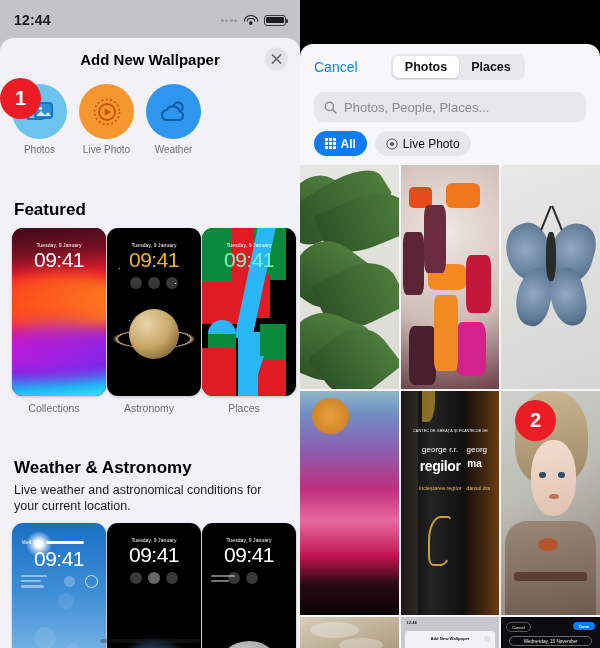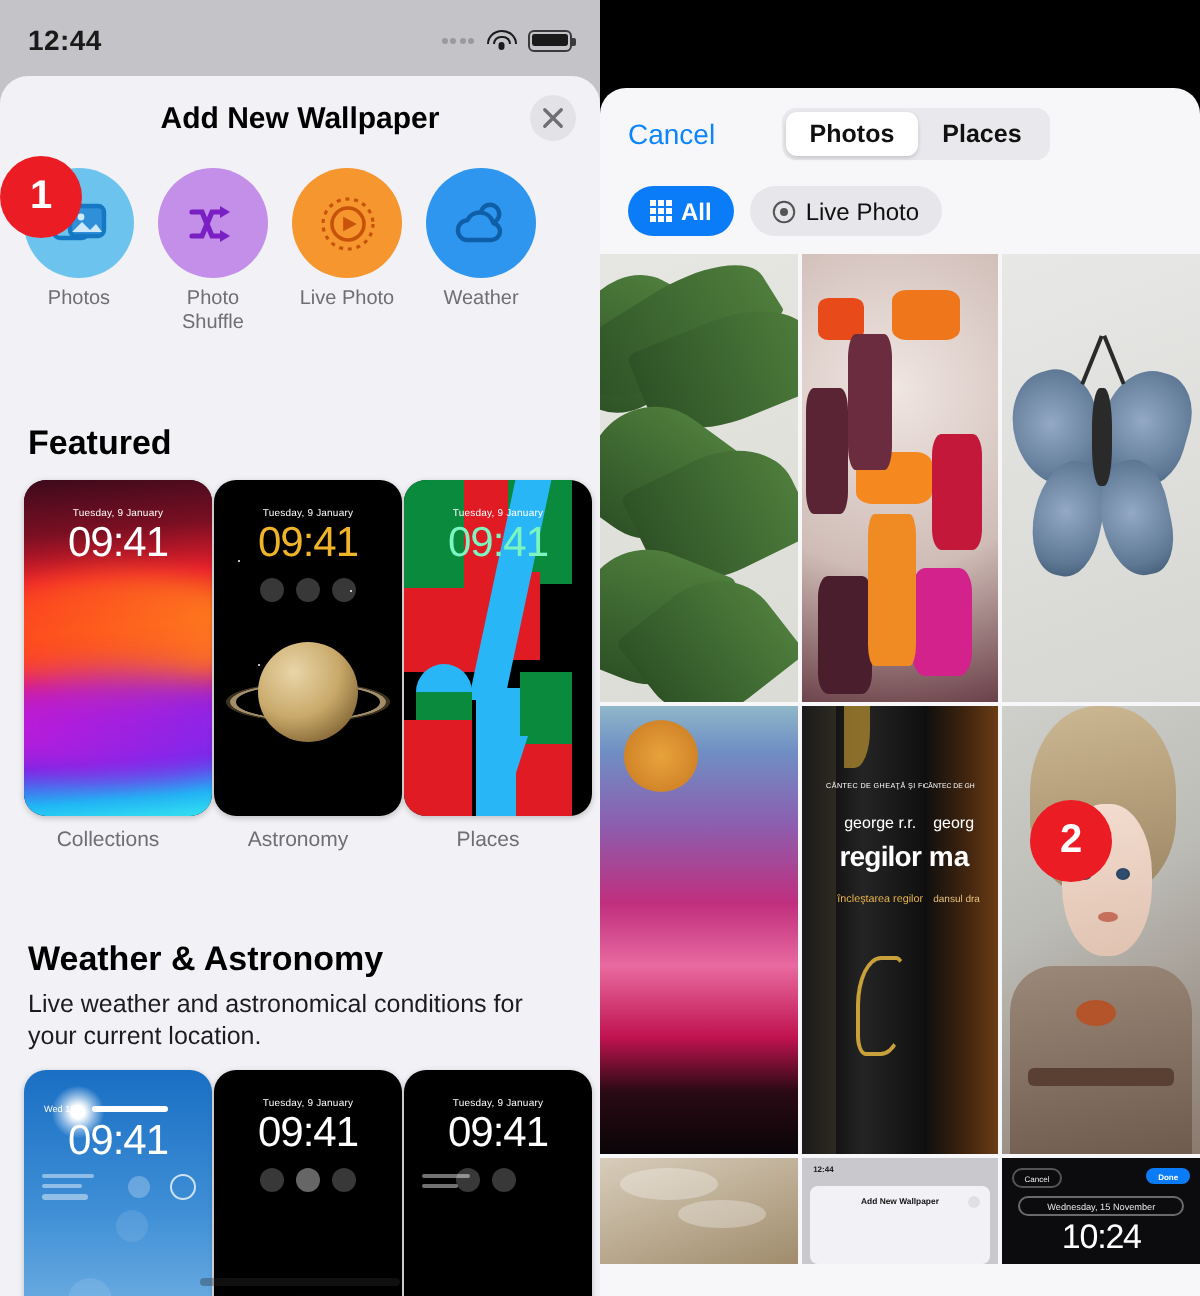--- a/index.html
+++ b/index.html
@@ -253,31 +253,20 @@
             <svg width="28" height="24" viewBox="0 0 28 24">
               <rect x="1" y="5" width="17" height="14" rx="3" fill="none" stroke="#1677c4" stroke-width="2.2"></rect>
               <rect x="9" y="3" width="17" height="15" rx="3" fill="#2f8fd8" stroke="#1677c4" stroke-width="2.2"></rect>
               <circle cx="14.5" cy="8.5" r="1.7" fill="#cfe9fa"></circle>
               <path d="M10 16 L15 11 L19 15 L22 12 L25 16 Z" fill="#cfe9fa"></path>
             </svg>
           </div>
           <div class="cat-label">Photos</div>
         </div>
         <div class="cat">
-          <div class="cat-circle c-shuffle">
-            <svg width="28" height="24" viewBox="0 0 28 24">
-              <path d="M3 6 H8 L13 18 H18" fill="none" stroke="#7a1fc4" stroke-width="2.6" stroke-linecap="round"></path>
-              <path d="M3 18 H8 L13 6 H18" fill="none" stroke="#7a1fc4" stroke-width="2.6" stroke-linecap="round"></path>
-              <path d="M17 3 L22 6 L17 9 Z" fill="#7a1fc4"></path>
-              <path d="M17 15 L22 18 L17 21 Z" fill="#7a1fc4"></path>
-            </svg>
-          </div>
-          <div class="cat-label">Photo Shuffle</div>
-        </div>
-        <div class="cat">
           <div class="cat-circle c-live">
             <svg width="30" height="30" viewBox="0 0 30 30">
               <circle cx="15" cy="15" r="12.5" fill="none" stroke="#c8520a" stroke-width="1.6" stroke-dasharray="2 2.4"></circle>
               <circle cx="15" cy="15" r="8" fill="none" stroke="#c8520a" stroke-width="1.8"></circle>
               <path d="M12.6 11.4 L19.4 15 L12.6 18.6 Z" fill="#c8520a"></path>
             </svg>
           </div>
           <div class="cat-label">Live Photo</div>
         </div>
         <div class="cat">
@@ -437,20 +426,27 @@
     <div class="r-sheet">
 
       <div class="r-head">
         <div class="cancel">Cancel</div>
         <div class="seg">
           <div class="seg-item on">Photos</div>
           <div class="seg-item">Places</div>
         </div>
       </div>
 
+      <div class="searchbar">
+        <svg width="13" height="13" viewBox="0 0 13 13">
+          <circle cx="5.4" cy="5.4" r="4.1" fill="none" stroke="#8a8a8f" stroke-width="1.5"></circle>
+          <path d="M8.6 8.6 L12 12" stroke="#8a8a8f" stroke-width="1.5" stroke-linecap="round"></path>
+        </svg>
+        <span class="search-ph">Photos, People, Places...</span>
+      </div>
 
       <div class="chips">
         <div class="chip on">
           <span class="grid-ico">
               <i></i>
               <i></i>
               <i></i>
               <i></i>
               <i></i>
               <i></i>
@@ -522,21 +518,21 @@
               <div class="bk-txt" style="top:17%;font-size:3.6px;letter-spacing:.2px">CÂNTEC DE GHEAŢĂ ŞI FOC</div>
               <div class="bk-txt" style="top:24%;font-size:8px">george r.r.</div>
               <div class="bk-txt" style="top:30%;font-size:14px;font-weight:700;letter-spacing:-.4px">regilor</div>
               <div class="bk-txt" style="top:42%;font-size:5.4px;color:#e8b34a">încleştarea regilor</div>
               <div style="position:absolute;left:22%;top:56%;width:58%;height:22%;border-radius:50% 20% 50% 20%;border:2.5px solid #c9a13a;border-right-color:transparent"></div>
               <div style="position:absolute;left:8%;top:0;width:30%;height:14%;border-radius:0 0 60% 0;background:#b8902e;opacity:.7"></div>
             </div>
             <div class="bk" style="width:38%;background:linear-gradient(90deg,#0e0e0e,#43260f 60%,#6b3d15)">
               <div class="bk-txt" style="left:34%;top:17%;font-size:3.4px">CÂNTEC DE GH</div>
               <div class="bk-txt" style="left:40%;top:24%;font-size:8px">georg</div>
-              <div class="bk-txt" style="left:34%;top:30%;font-size:14px;font-weight:700">ma</div>
+              <div class="bk-txt" style="left:34%;top:30%;font-size:10px;font-weight:700">ma</div>
               <div class="bk-txt" style="left:44%;top:42%;font-size:5px;color:#e8c07a">dansul dra</div>
             </div>
           </div>
         </div>
 
         <div class="cell">
           <div class="ph-doll">
             <div class="hair"></div>
             <div class="face">
               <div class="eye" style="left:18%;top:42%"></div>

